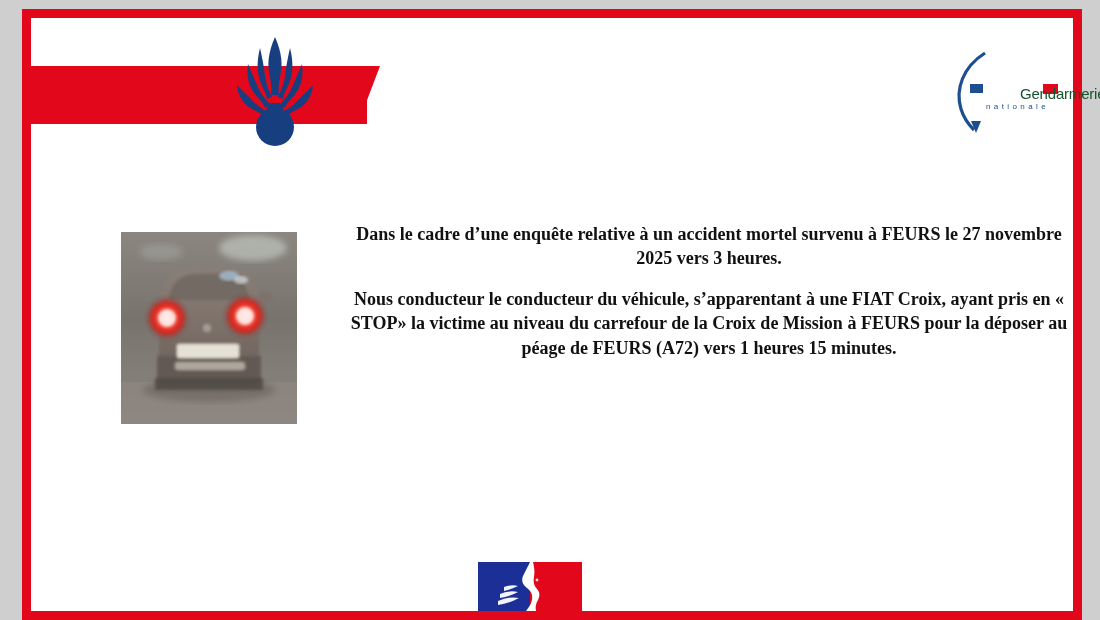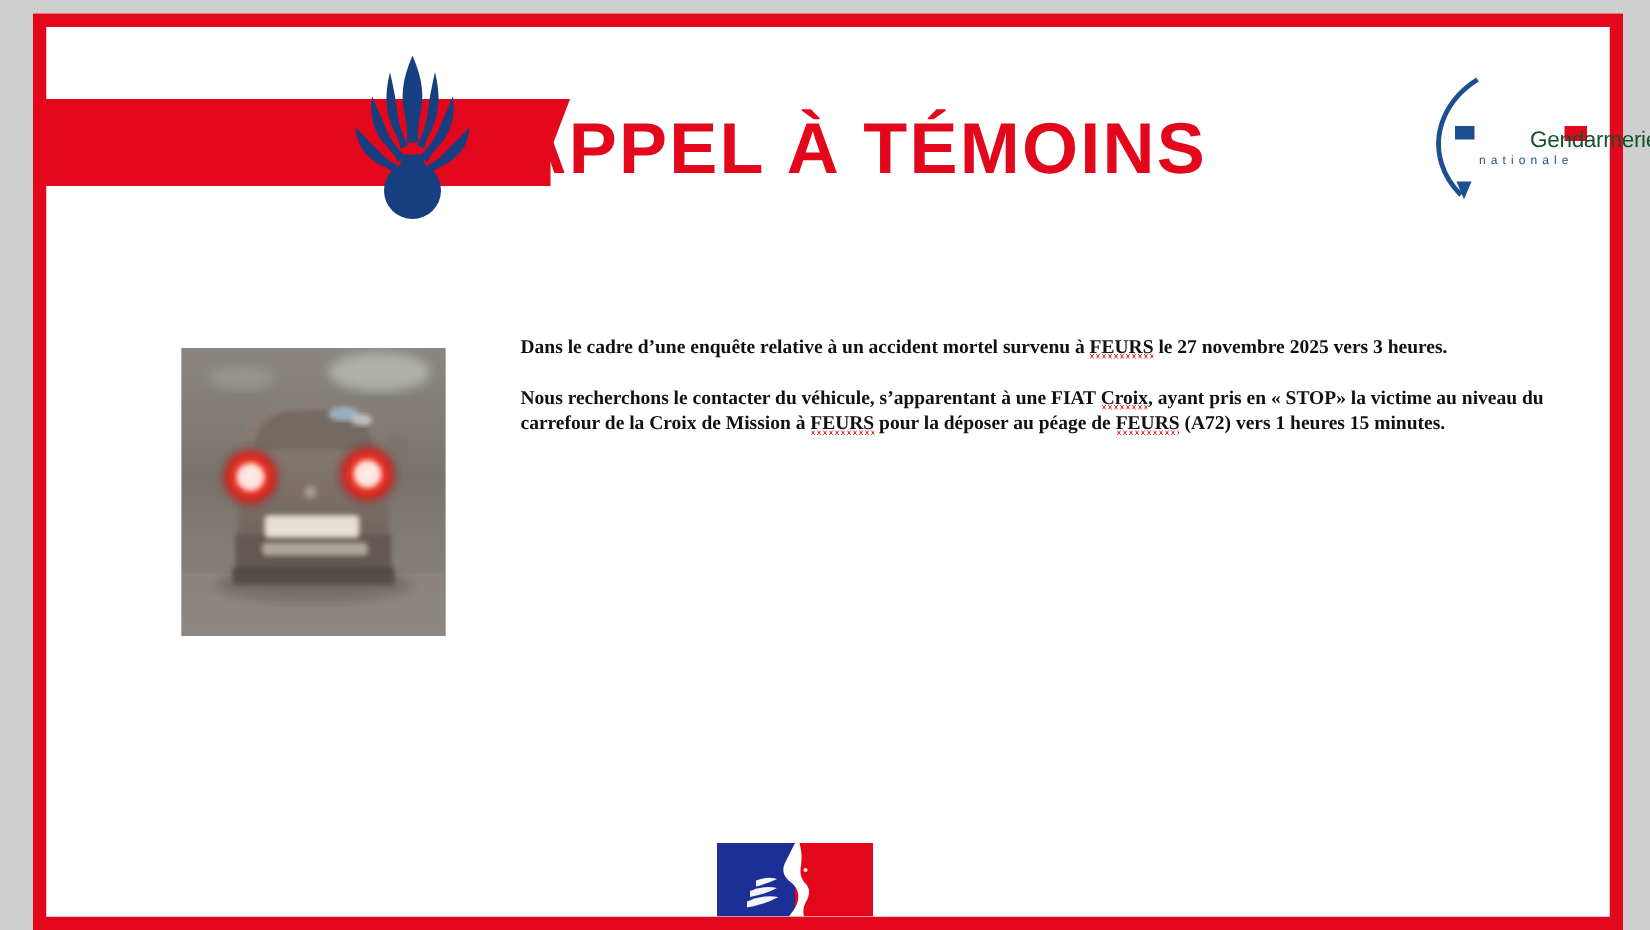--- a/index.html
+++ b/index.html
@@ -134,24 +134,24 @@
   .photo-canvas { position: absolute; left:0; top:0; width:100%; height:100%; }
 
   
   .body-text {
     position: absolute;
     left: 316px;
     top: 204px;
     width: 724px;
     font-family: "Liberation Serif", serif;
     font-weight: bold;
-    font-size: 13px;
+    font-size: 18px;
     line-height: 1.36;
     color: #111111;
-    text-align: left;
+    text-align: center;
   }
   .body-text p { margin: 0; }
   .gap-sm { height: 16px; }
   .gap-lg { height: 58px; }
 
   .sq {
     
     background-repeat: repeat-x;
     background-position: 0 100%;
     background-size: 4px 3px;
@@ -198,21 +198,20 @@
           <path d="M10 54 C11 67 18 75 29 80 C33 82 36 84 38 86 L41 81 C35 78 29 74 24 68 C19 63 14 58 10 54 Z"></path>
 
           <path d="M86 54 C85 67 78 75 67 80 C63 82 60 84 58 86 L55 81 C61 78 67 74 72 68 C77 63 82 58 86 54 Z"></path>
 
           <circle cx="48" cy="96" r="19"></circle>
 
           <path d="M41 72 L55 72 L57 82 L39 82 Z"></path>
         </g>
       </svg>
 
-      <div class="title">APPEL À TÉMOINS</div>
 
       <div class="gn-logo">
         <svg width="125" height="84" viewBox="0 0 125 84">
           <path d="M42 2 C20 16 12 38 18 58 C21 68 26 74 31 79" fill="none" stroke="#1d4e8f" stroke-width="3.2"></path>
           <path d="M28 70 L33 82 L38 70 Z" fill="#1d4e8f"></path>
           <rect x="27" y="33" width="13" height="9" fill="#1d4e8f"></rect>
           <rect x="100" y="33" width="15" height="10" fill="#e2071b"></rect>
         </svg>
         <div class="gn-word">Gendarmerie</div>
         <div class="gn-sub">nationale</div>
@@ -289,21 +288,21 @@
             <rect x="0" y="0" width="176" height="192" fill="#ffffff" opacity="0.05"></rect>
           </g>
         </svg>
       </div>
 
       <div class="body-text">
         <p><span>Dans le cadre d’une enquête relative à un accident mortel survenu à </span><span class="sq">FEURS</span><span> le 27 novembre 2025 vers 3 heures.</span></p>
 
         <div class="gap-sm"></div>
 
-        <p><span>Nous recherchons le contacter du véhicule, s’apparentant à une FIAT </span><span class="sq">Croix</span><span>, ayant pris en « STOP» la victime au niveau du carrefour de la Croix de Mission à </span><span class="sq">FEURS</span><span> pour la déposer au péage de </span><span class="sq">FEURS</span><span> (A72) vers 1 heures 15 minutes.</span></p>
+        <p><span>Nous conducteur le conducteur du véhicule, s’apparentant à une FIAT </span><span class="sq">Croix</span><span>, ayant pris en « STOP» la victime au niveau du carrefour de la Croix de Mission à </span><span class="sq">FEURS</span><span> pour la déposer au péage de </span><span class="sq">FEURS</span><span> (A72) vers 1 heures 15 minutes.</span></p>
 
         <div class="gap-lg"></div>
 
       </div>
 
     </div>
   </div>
 
   <svg class="marianne" viewBox="0 0 104 49">
     <rect x="0" y="0" width="52" height="49" fill="#1b2f96"></rect>

